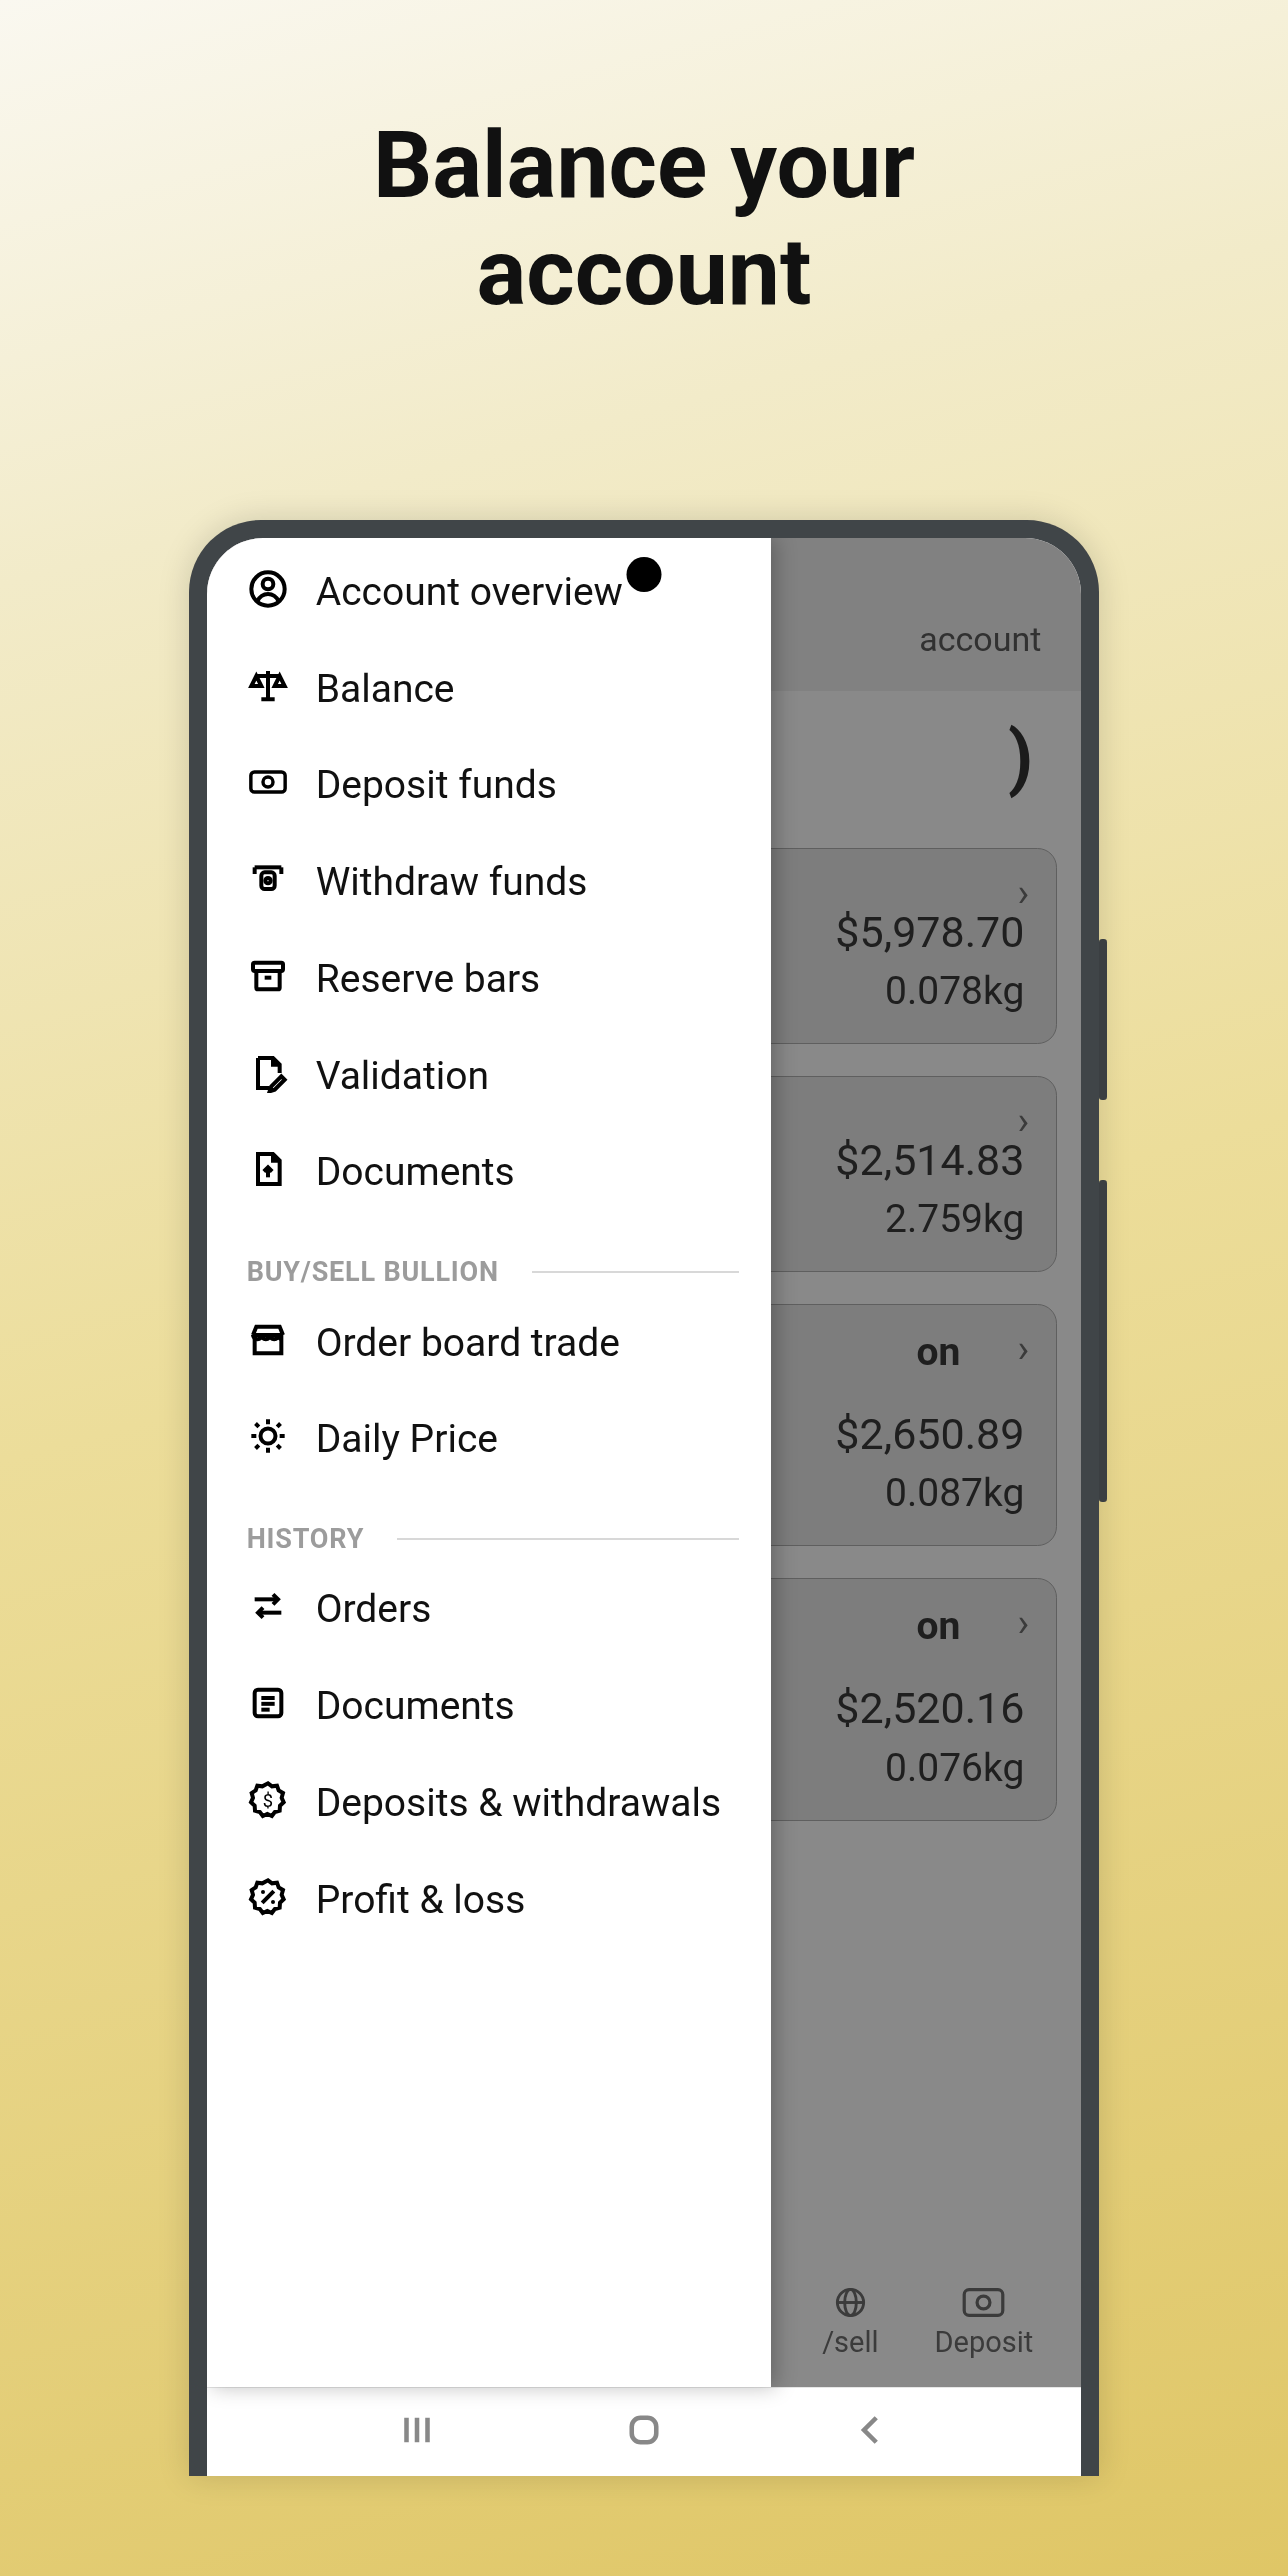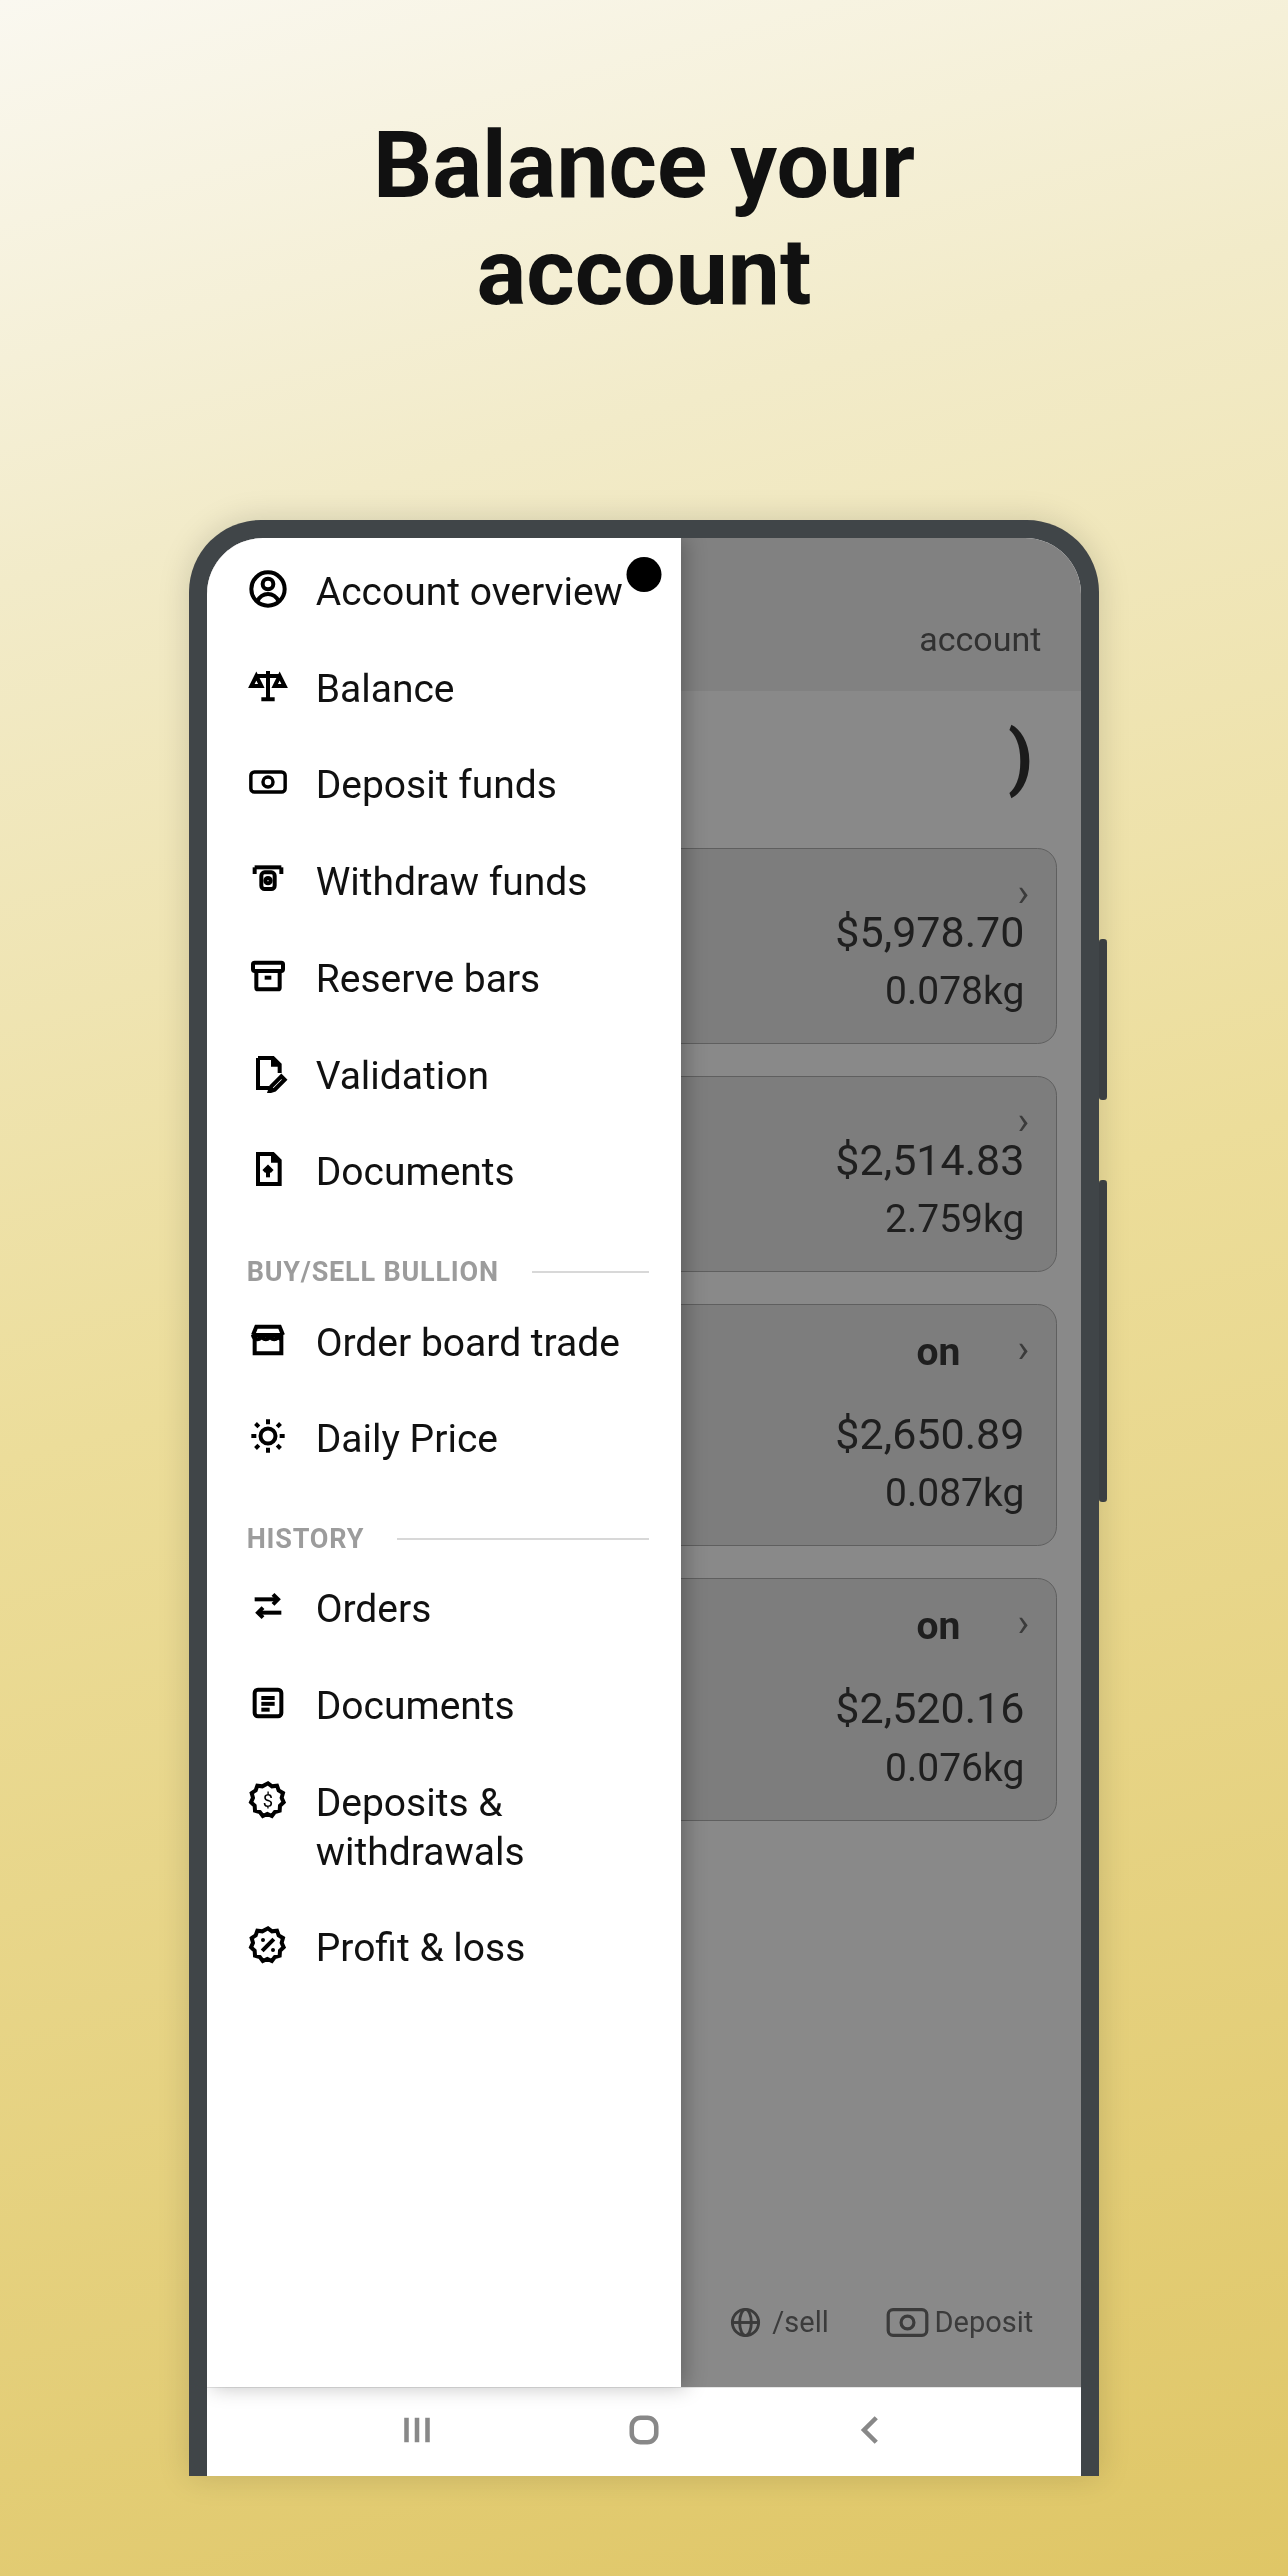--- a/index.html
+++ b/index.html
@@ -128,30 +128,30 @@
   right: 0;
   height: 129px;
   display: flex;
   justify-content: flex-end;
   align-items: center;
   gap: 56px;
   padding-right: 48px;
   font-size: 29px;
   color: #555;
 }
-.ub-item { display: flex; flex-direction: row; align-items: center; gap: 4.8px; }
+.ub-item { display: flex; flex-direction: column; align-items: center; gap: 4.8px; }
 .ub-item svg { width: 45px; height: 35px; }
 
 
 .drawer {
   position: absolute;
   left: 0;
   top: 0;
   bottom: 0;
-  width: 474px;
+  width: 564px;
   background: #fff;
   z-index: 40;
   box-shadow: 4.8px 0 19.3px rgba(0,0,0,0.25);
   padding: 6.4px 0 0 0;
   overflow: hidden;
 }
 .menu-item {
   display: flex;
 successfully  align-items: center;
   gap: 27px;

